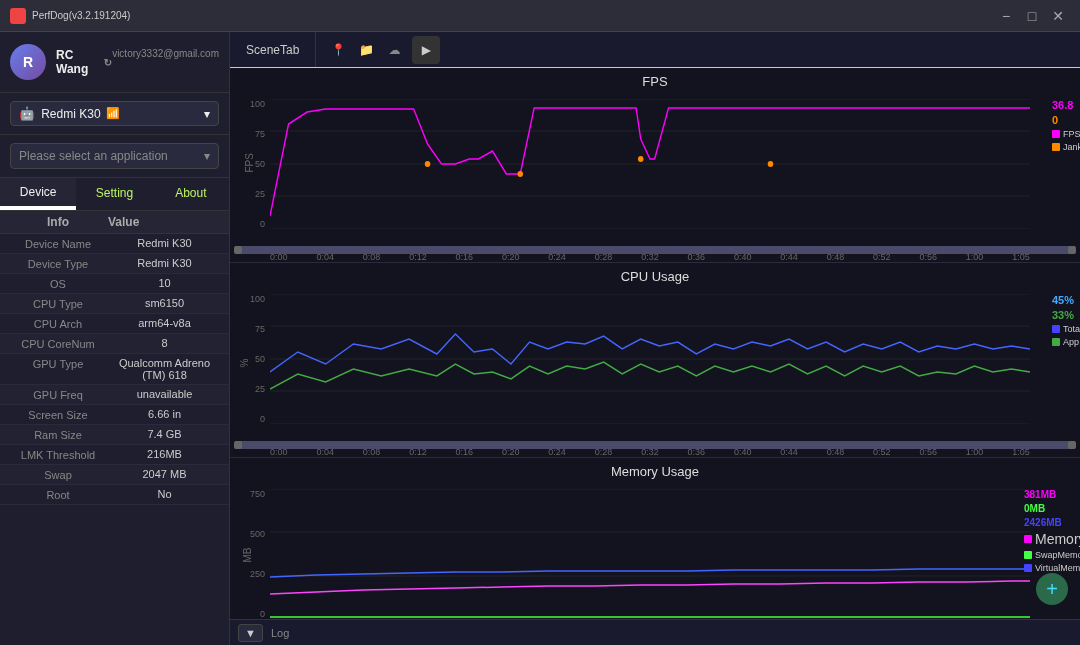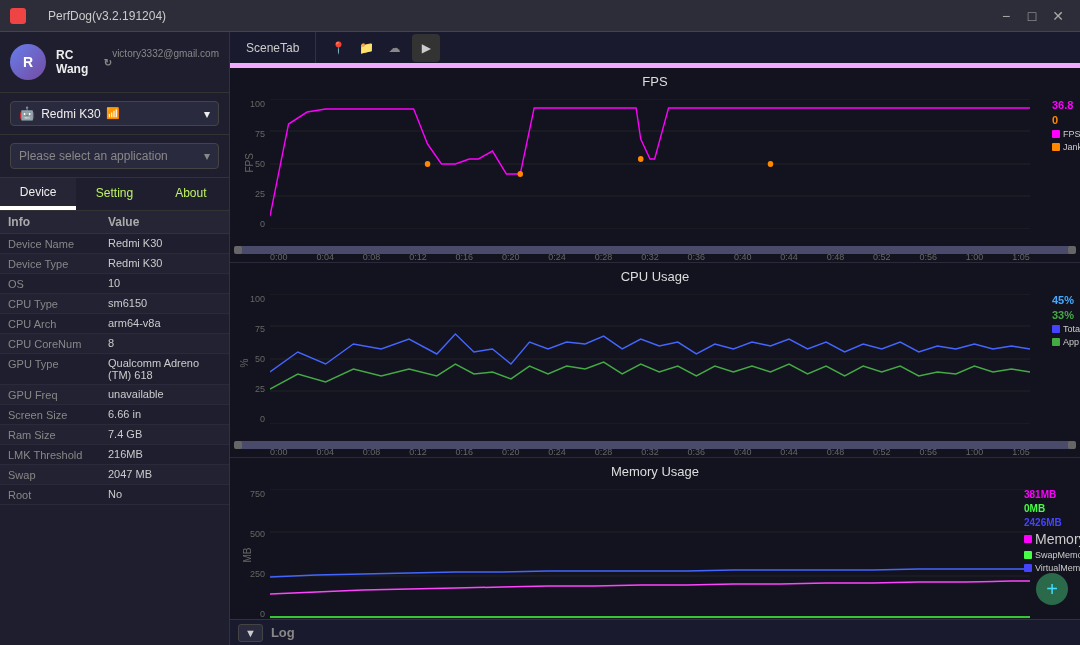--- a/index.html
+++ b/index.html
@@ -8,21 +8,21 @@
     
     #titlebar {
       background: #2d2d3a;
       height: 32px;
       display: flex;
       align-items: center;
       padding: 0 10px;
       justify-content: space-between;
       border-bottom: 1px solid #444;
     }
-    #titlebar-left { display: flex; align-items: center; gap: 22px; font-size: 12px; color: #ccc; }
+    #titlebar-left { display: flex; align-items: center; gap: 6px; font-size: 10px; color: #ccc; }
     #titlebar-left .app-icon { width: 16px; height: 16px; background: #e44; border-radius: 3px; }
     #titlebar-controls { display: flex; gap: 2px; }
     .title-btn { width: 24px; height: 24px; background: transparent; border: none; color: #aaa; cursor: pointer; display: flex; align-items: center; justify-content: center; font-size: 14px; border-radius: 3px; }
 
     
     #main-layout { display: flex; height: calc(645px - 32px); }
 
     
     #sidebar {
       width: 230px;
@@ -94,20 +94,21 @@
       cursor: pointer;
       font-size: 12px;
       border-bottom: 2px solid transparent;
     }
     .tab-btn.active { color: #eee; border-bottom: 4px solid #ffffff; background: #252535; }
 
     
     #info-table {
       overflow-y: auto;
       flex: 1;
+      text-align: center;
     }
     .info-header {
       display: flex;
       padding: 4px 8px;
       background: #252535;
       border-bottom: 1px solid #333;
       font-weight: bold;
       color: #aaa;
     }
     .info-header span:first-child { width: 100px; }
@@ -130,21 +131,21 @@
       overflow: hidden;
       position: relative;
     }
 
     
     #scene-header {
       display: flex;
       align-items: center;
       height: 36px;
       background: #1a1a2e;
-      border-bottom: 5px solid #f0abfc;
+      border-bottom: 1px solid #f0abfc;
     }
     #scene-tab-label {
       background: #1a1a2e;
       color: #ccc;
       padding: 0 16px;
       height: 100%;
       display: flex;
       align-items: center;
       font-size: 12px;
       border-right: 1px solid #333;
@@ -272,21 +273,21 @@
     #bottom-bar {
       height: 26px;
       background: #1a1a2e;
       border-top: 1px solid #333;
       display: flex;
       align-items: center;
       padding: 0 8px;
       gap: 8px;
     }
     .bottom-btn { background: #2a2a3e; border: 1px solid #444; color: #ccc; padding: 2px 6px; font-size: 11px; border-radius: 3px; cursor: pointer; }
-    .log-label { font-size: 13px; color: #888; font-weight: bold; }
+    .log-label { font-size: 11px; color: #888; }
 
     
     #plus-btn {
       position: absolute;
       right: 12px;
       bottom: 40px;
       width: 32px;
       height: 32px;
       background: #2a6a4a;
       border-radius: 50%;

